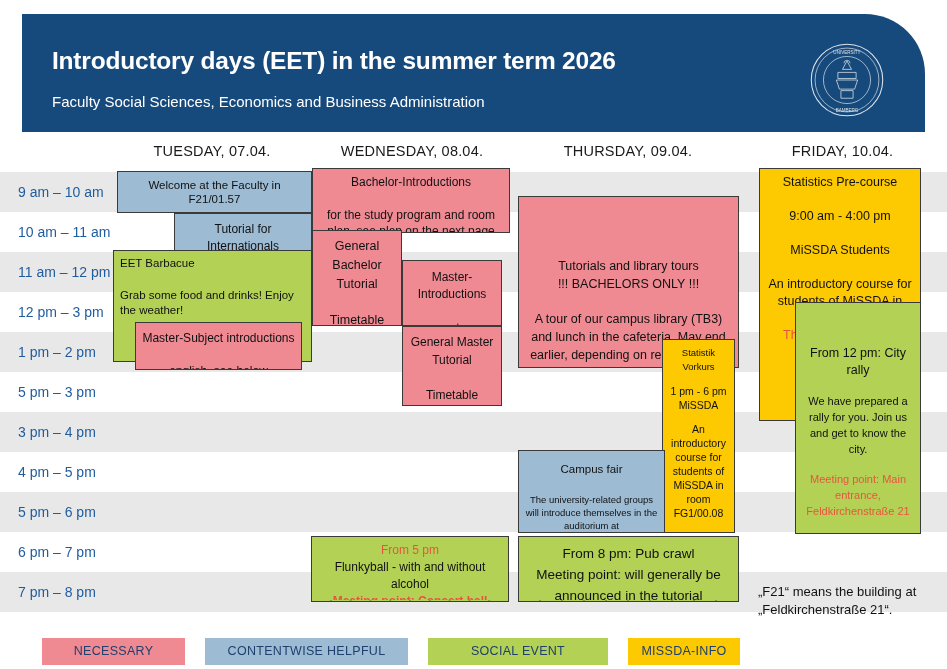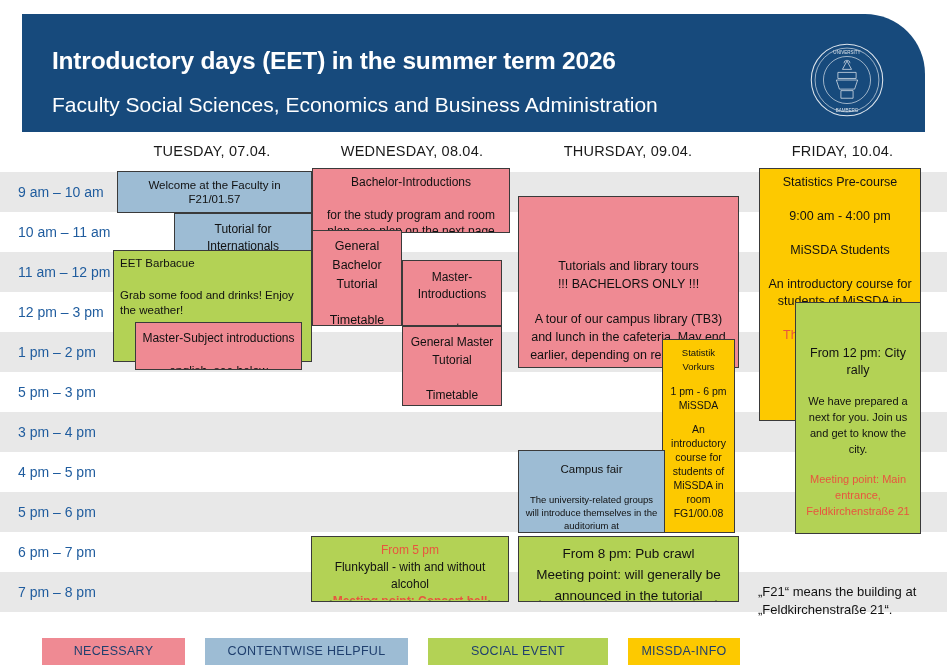--- a/index.html
+++ b/index.html
@@ -18,21 +18,21 @@
     overflow:hidden;
   }
   #header-title{
     position:absolute;left:30px;top:33px;
     font-size:24.5px;font-weight:bold;color:#ffffff;
     letter-spacing:-0.2px;
     white-space:nowrap;
   }
   #header-subtitle{
     position:absolute;left:30px;top:79px;
-    font-size:21px;color:#ffffff;font-weight:normal;
+    font-size:15px;color:#ffffff;font-weight:normal;
     white-space:nowrap;
   }
   #uni-seal{
     position:absolute;right:40px;top:28px;width:76px;height:76px;
     opacity:.85;
   }
 
   
   #grid{
     position:absolute;left:0;top:140px;width:947px;height:490px;
@@ -218,21 +218,21 @@
   <div class="ev c-yellow" style="left:759px;top:28px;width:162px;height:253px;font-size:12.5px;line-height:17px;padding-top:5px;">
     <span class="t">Statistics Pre-course</span>
     <span class="d">9:00 am - 4:00 pm</span>
     <span class="d">MiSSDA Students</span>
     <span class="d">An introductory course for students of MiSSDA in room FG1/00.08</span>
     <span class="red">The course will be in German</span>
   </div>
 
   <div class="ev c-green" style="left:795px;top:162px;width:126px;height:232px;font-size:11px;line-height:16px;padding-top:42px;">
     <span class="t" style="font-size:12.5px;line-height:17px;">From 12 pm: City rally</span>
-    <span class="d" style="margin-top:14px;display:block;">We have prepared a next for you. Join us and get to know the city.</span>
+    <span class="d" style="margin-top:14px;display:block;">We have prepared a rally for you. Join us and get to know the city.</span>
     <span class="red" style="margin-top:14px;display:block;">Meeting point: Main entrance, Feldkirchenstraße 21</span>
   </div>
 
 </div>
 
 <div id="footnote">„F21“ means the building at „Feldkirchenstraße 21“.</div>
 
 <div id="legend">
   <div class="lg lg0">NECESSARY</div>
   <div class="lg lg1">CONTENTWISE HELPFUL</div>

